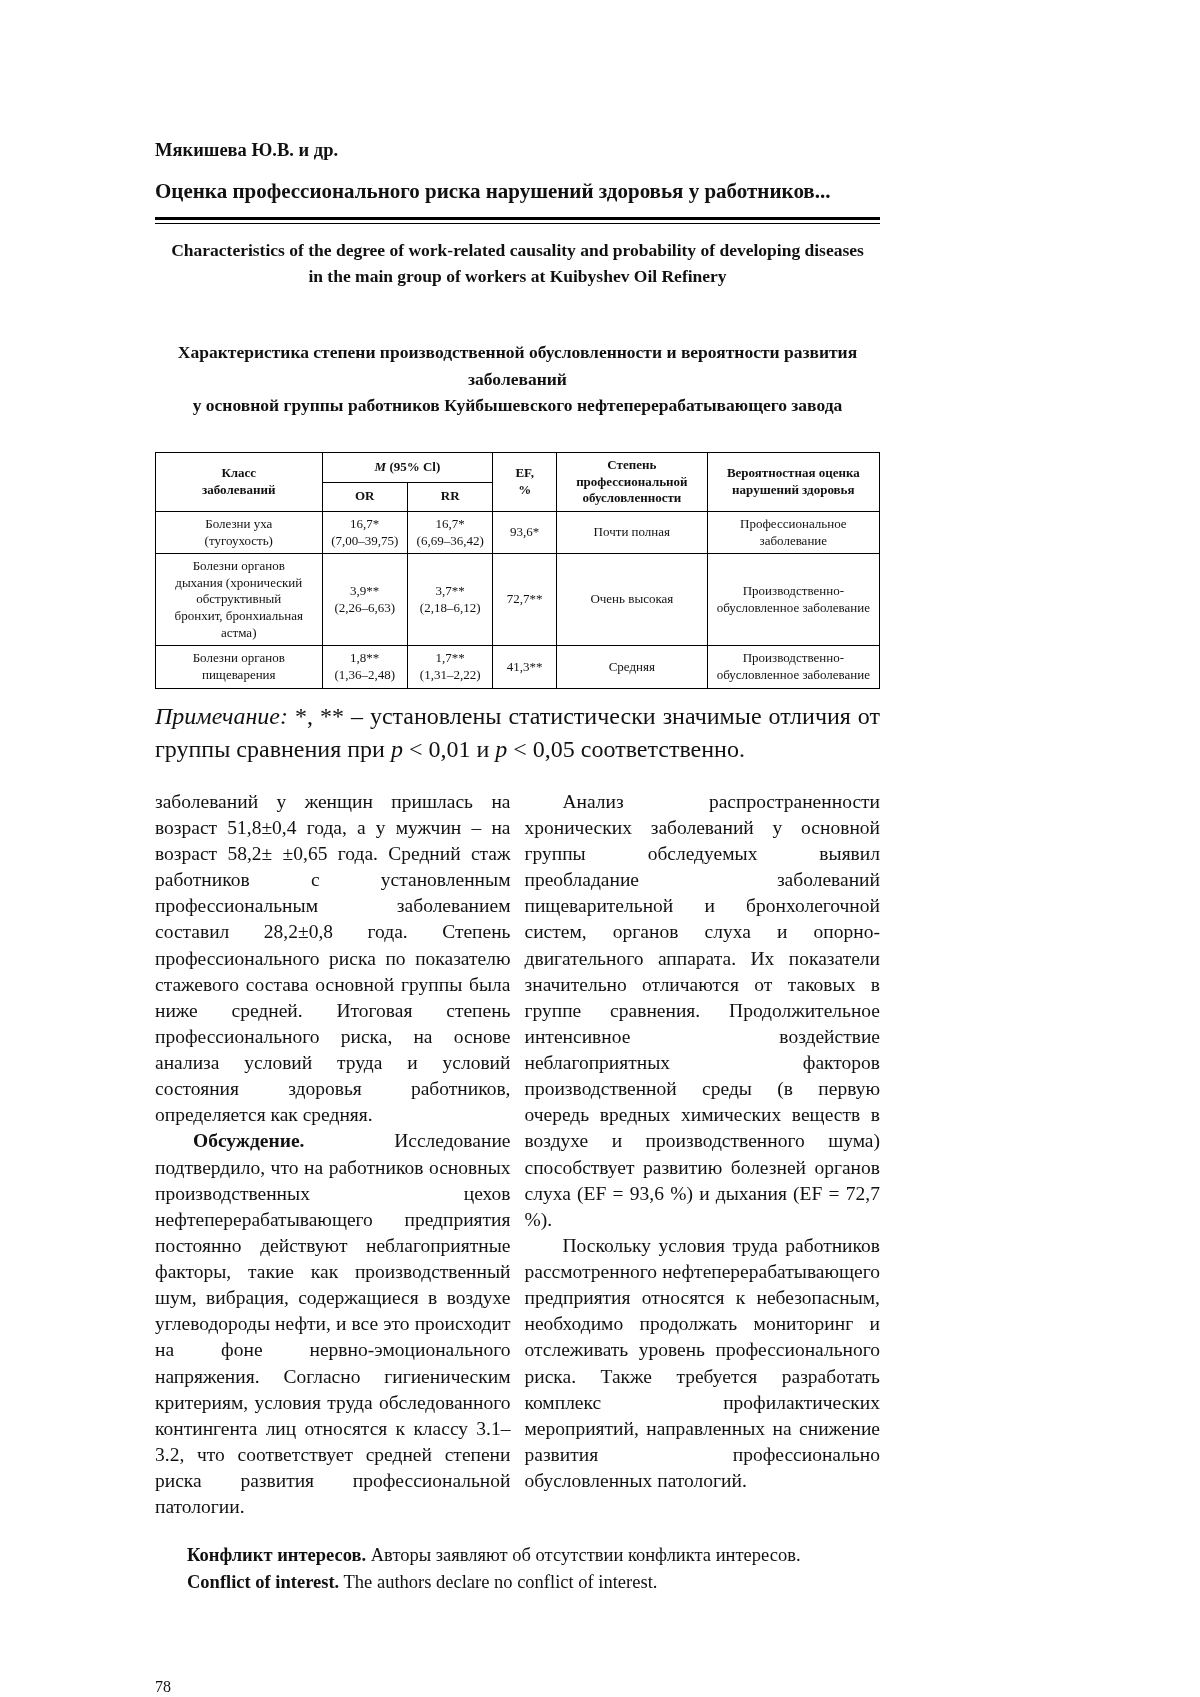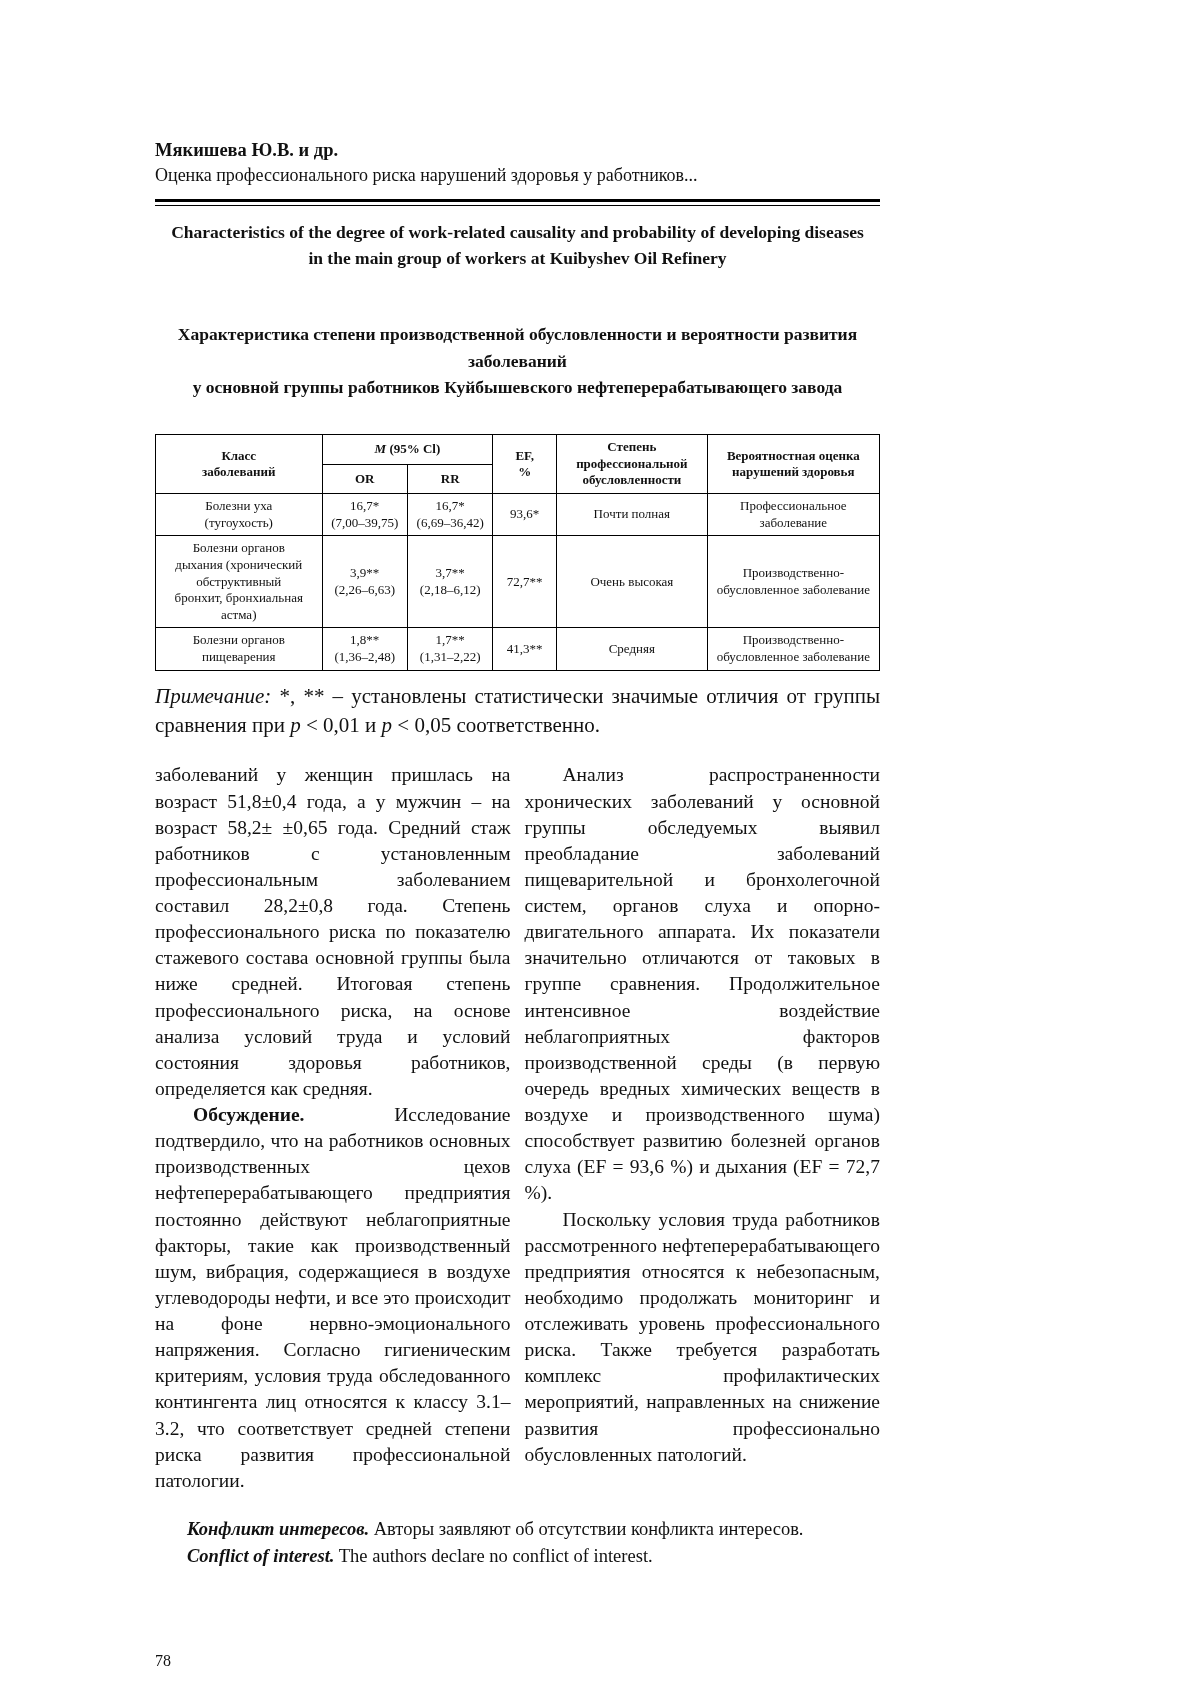--- a/index.html
+++ b/index.html
@@ -10,21 +10,21 @@
     position: relative;
     overflow: hidden;
   }
   .page {
     box-sizing: border-box;
     width: 1035px; height: 1697px;
     padding: 138px 155px 0 155px;
   }
   
   .rh-author { font-weight: bold; font-size: 18.5px; line-height: 1.3; }
-  .rh-title  { font-size: 18px; line-height: 1.3; margin-top: 2px; }
+  .rh-title  { font-size: 21px; line-height: 1.3; margin-top: 16px; font-weight: bold; }
   .rule-double { margin-top: 12px; }
   .rule-thick { border-top: 3.5px solid #000; }
   .rule-thin  { border-top: 1.5px solid #000; margin-top: 2.5px; }
 
   
   .table-title {
     text-align: center; font-weight: bold; font-size: 17.5px;
     line-height: 1.5; white-space: pre-line;
   }
   .table-title.ru { margin-top: 50px; }
@@ -39,26 +39,26 @@
     border: 1.5px solid #000;
     padding: 4px 6px;
     vertical-align: middle;
     text-align: center;
   }
   table.results th { font-weight: bold; }
   .pre { white-space: pre-line; }
   td.disease { text-align: left; padding-left: 8px; }
   .i  { font-style: italic; }
   .b  { font-weight: bold; }
-  .bi { font-weight: bold; font-style: italic; }
+  .bi { font-weight: bold; }
 
   
   .note {
     margin: 11px 0 0 0;
-    font-size: 21px; line-height: 1.4; text-align: justify;
+    font-size: 24px; line-height: 1.4; text-align: justify;
   }
 
   
   .body-columns {
     display: flex; gap: 14px; margin-top: 22px;
     font-size: 19.5px; line-height: 1.34; text-align: justify;
   }
   .body-columns .col { width: 430px; }
   .body-columns p { margin: 0; }
   .body-columns p.indent { text-indent: 38px; }

